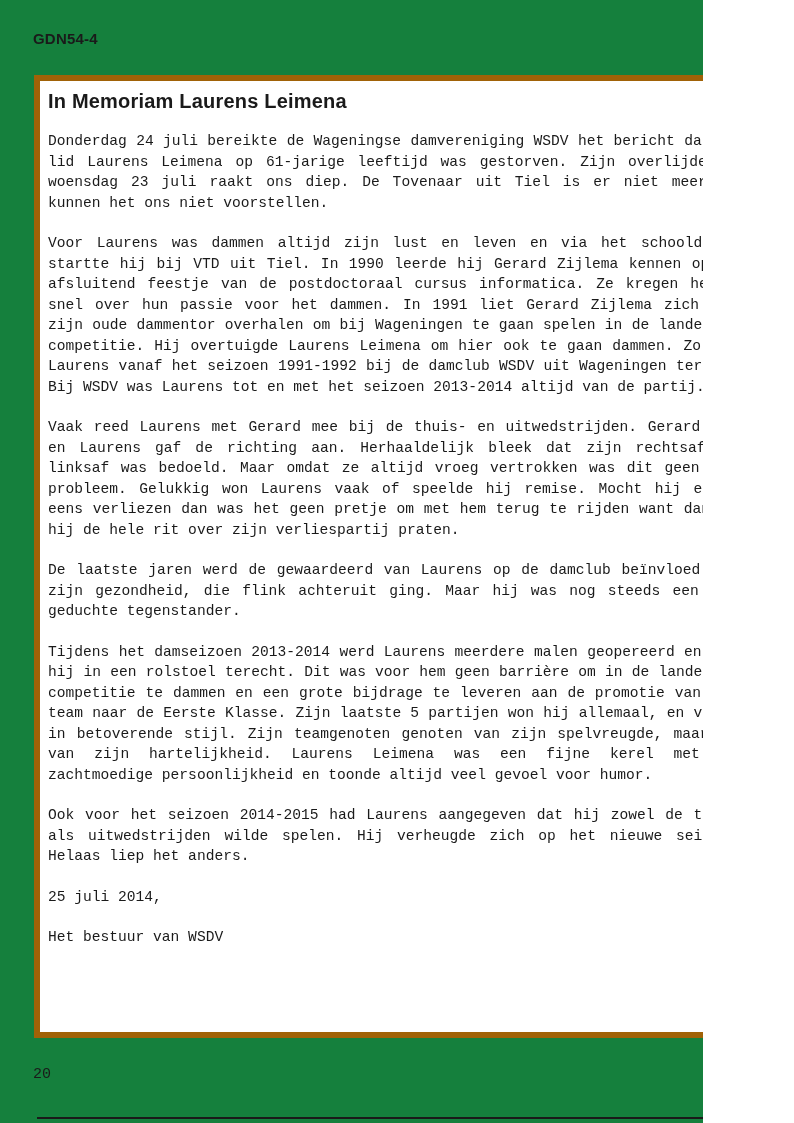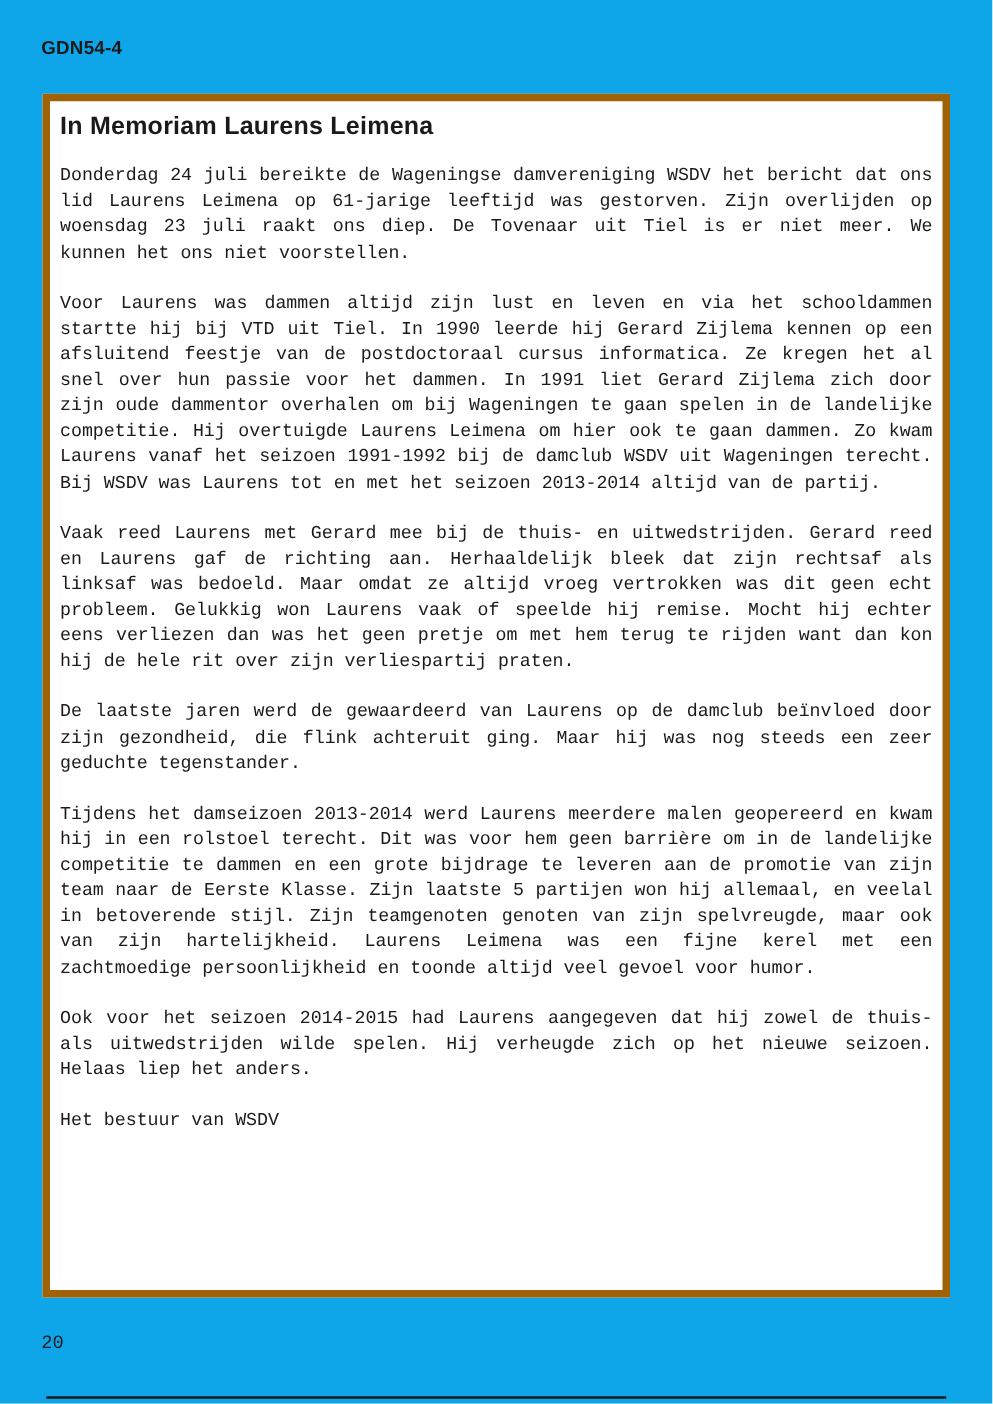--- a/index.html
+++ b/index.html
@@ -7,23 +7,23 @@
     padding: 0;
     background: #ffffff;
     width: 794px;
     height: 1123px;
     font-family: "Liberation Sans", "DejaVu Sans", sans-serif;
     color: #1a1a1a;
     position: relative;
   }
   .page {
     position: relative;
-    width: 794px;
+    width: 703px;
     height: 1123px;
-    background: #0ea5e9;
+    background: #15803d;
     overflow: hidden;
   }
   .doc-header {
     position: absolute;
     left: 33px;
     top: 30px;
     font-size: 15px;
     font-weight: bold;
     letter-spacing: 0.2px;
   }
@@ -83,20 +83,21 @@
 
   <div class="article-box">
     <h1 class="article-title">In Memoriam Laurens Leimena</h1>
     <div class="article-body" id="article-body">
         <p>Donderdag 24 juli bereikte de Wageningse damvereniging WSDV het bericht dat ons lid Laurens Leimena op 61-jarige leeftijd was gestorven. Zijn overlijden op woensdag 23 juli raakt ons diep. De Tovenaar uit Tiel is er niet meer. We kunnen het ons niet voorstellen.</p>
         <p>Voor Laurens was dammen altijd zijn lust en leven en via het schooldammen startte hij bij VTD uit Tiel. In 1990 leerde hij Gerard Zijlema kennen op een afsluitend feestje van de postdoctoraal cursus informatica. Ze kregen het al snel over hun passie voor het dammen. In 1991 liet Gerard Zijlema zich door zijn oude dammentor overhalen om bij Wageningen te gaan spelen in de landelijke competitie. Hij overtuigde Laurens Leimena om hier ook te gaan dammen. Zo kwam Laurens vanaf het seizoen 1991-1992 bij de damclub WSDV uit Wageningen terecht. Bij WSDV was Laurens tot en met het seizoen 2013-2014 altijd van de partij.</p>
         <p>Vaak reed Laurens met Gerard mee bij de thuis- en uitwedstrijden. Gerard reed en Laurens gaf de richting aan. Herhaaldelijk bleek dat zijn rechtsaf als linksaf was bedoeld. Maar omdat ze altijd vroeg vertrokken was dit geen echt probleem. Gelukkig won Laurens vaak of speelde hij remise. Mocht hij echter eens verliezen dan was het geen pretje om met hem terug te rijden want dan kon hij de hele rit over zijn verliespartij praten.</p>
         <p>De laatste jaren werd de gewaardeerd van Laurens op de damclub beïnvloed door zijn gezondheid, die flink achteruit ging. Maar hij was nog steeds een zeer geduchte tegenstander.</p>
         <p>Tijdens het damseizoen 2013-2014 werd Laurens meerdere malen geopereerd en kwam hij in een rolstoel terecht. Dit was voor hem geen barrière om in de landelijke competitie te dammen en een grote bijdrage te leveren aan de promotie van zijn team naar de Eerste Klasse. Zijn laatste 5 partijen won hij allemaal, en veelal in betoverende stijl. Zijn teamgenoten genoten van zijn spelvreugde, maar ook van zijn hartelijkheid. Laurens Leimena was een fijne kerel met een zachtmoedige persoonlijkheid en toonde altijd veel gevoel voor humor.</p>
         <p>Ook voor het seizoen 2014-2015 had Laurens aangegeven dat hij zowel de thuis- als uitwedstrijden wilde spelen. Hij verheugde zich op het nieuwe seizoen. Helaas liep het anders.</p>
+        <p class="plain">25 juli 2014,</p>
         <p class="no-gap plain">Het bestuur van WSDV</p>
       </div>
   </div>
 
   <div class="page-number">20</div>
 
   <div class="footer-rule"></div>
 
 </div>
 

